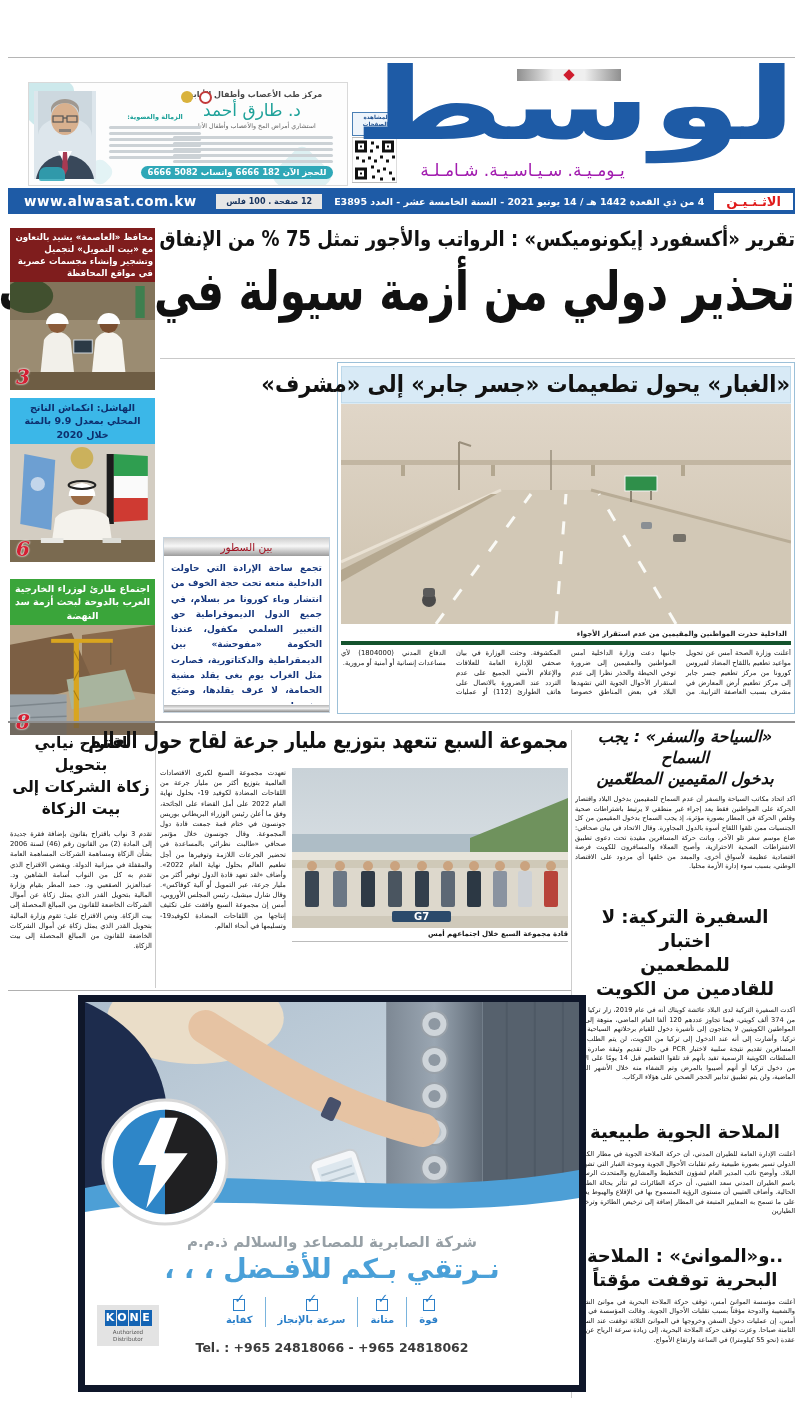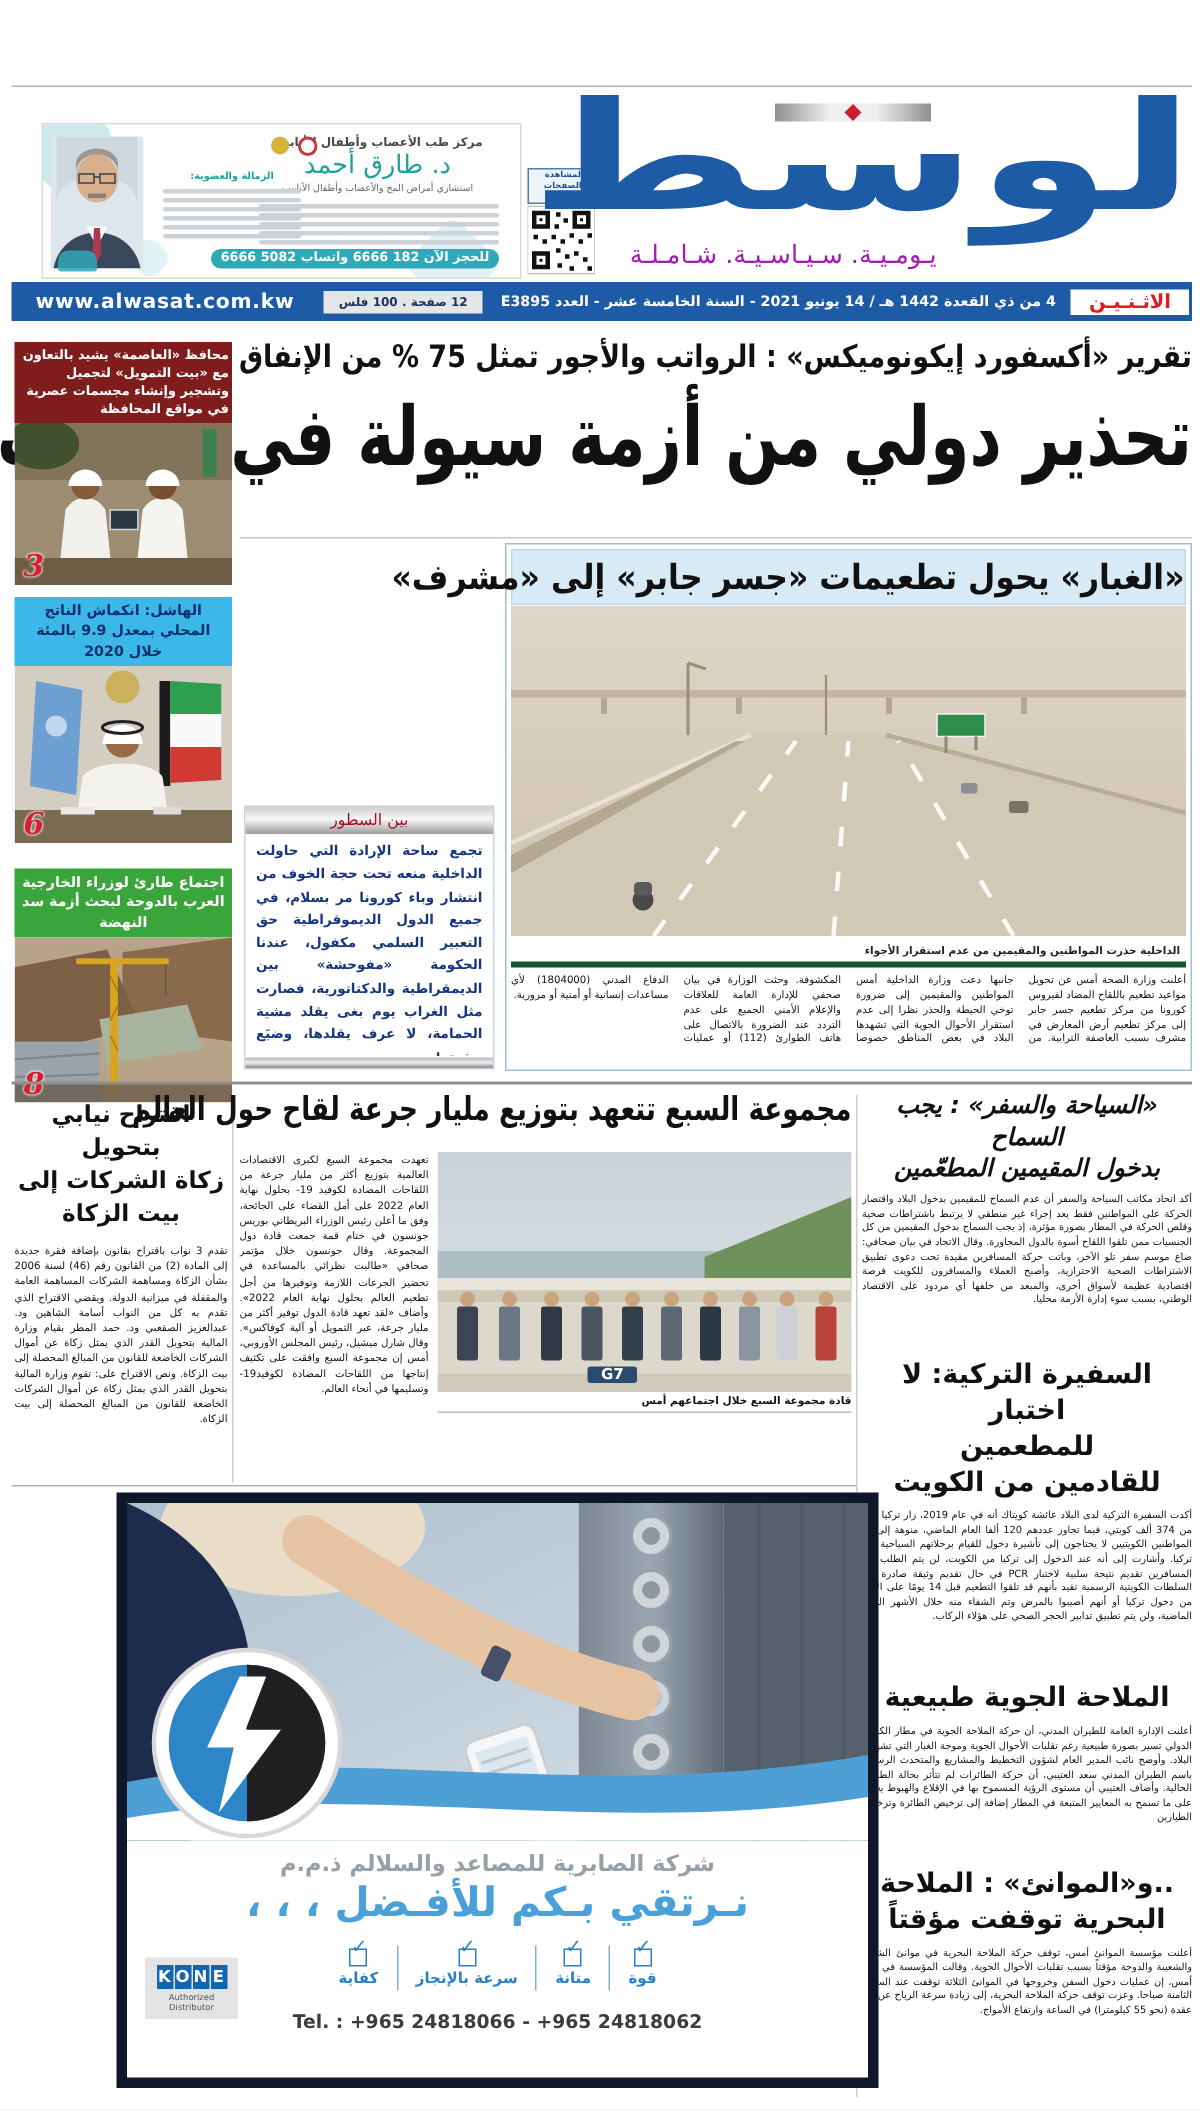--- a/index.html
+++ b/index.html
@@ -103,21 +103,21 @@
   .zk-body{margin-top:9px;font-size:6.8px;line-height:1.5;text-align:justify;height:160px;overflow:hidden;}
 
   
   .g7{left:160px;top:728px;width:408px;height:260px;}
   .g7-h{font-size:17.5px;font-weight:bold;text-align:center;white-space:nowrap;transform:scaleY(1.25);transform-origin:top;}
   .g7-body{position:absolute;left:0;top:40px;width:126px;height:218px;font-size:6.8px;line-height:1.5;
            text-align:justify;overflow:hidden;}
   .g7-photo{position:absolute;left:132px;top:40px;width:276px;height:160px;}
   .g7-photo svg{width:100%;height:100%;display:block;}
   .g7-label{position:absolute;left:100px;bottom:6px;color:#fff;font-weight:bold;font-size:10px;
-            background:#2b4a6b;padding:0 9px;border-radius:2px;}
+            background:#2b4a6b;padding:0 22px;border-radius:2px;}
   .g7-cap{position:absolute;left:132px;top:202px;width:276px;text-align:right;font-size:7px;font-weight:bold;
           border-bottom:1px solid #bbb;padding-bottom:3px;}
 
   
   .rcol{left:575px;top:726px;width:220px;}
   .r-h{font-weight:bold;text-align:center;line-height:1.32;}
   .r-h1{font-size:16px;font-style:italic;}
   .r-h2{font-size:18px;}
   .pcr{font-family:"DejaVu Serif",serif;font-size:21px;}
   .r-body{margin-top:6px;font-size:6.6px;line-height:1.45;text-align:justify;overflow:hidden;}

